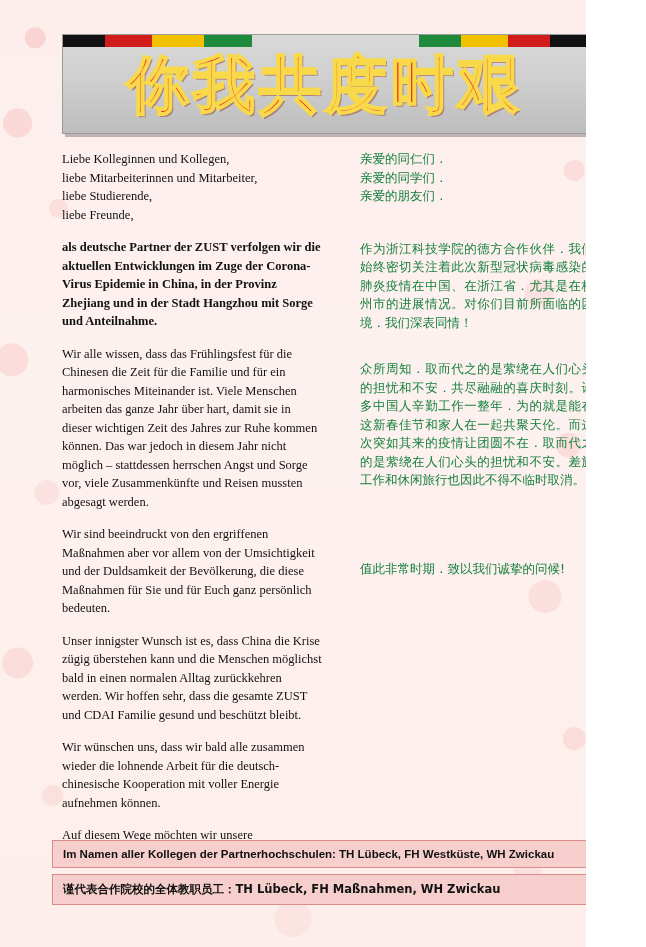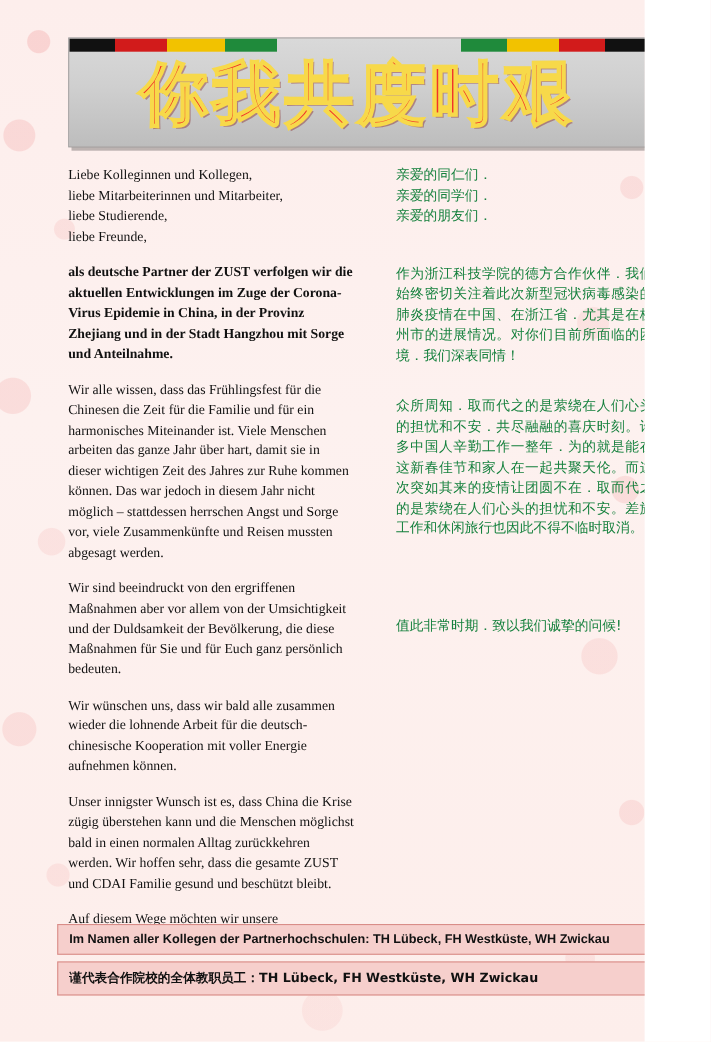--- a/index.html
+++ b/index.html
@@ -169,22 +169,22 @@
   <div class="columns">
 
     <div class="col col-de">
       <p class="p-de" style="white-space:pre-line;">Liebe Kolleginnen und Kollegen,
 liebe Mitarbeiterinnen und Mitarbeiter,
 liebe Studierende,
 liebe Freunde,</p>
       <p class="p-de bold">als deutsche Partner der ZUST verfolgen wir die aktuellen Entwicklungen im Zuge der Corona-Virus Epidemie in China, in der Provinz Zhejiang und in der Stadt Hangzhou mit Sorge und Anteilnahme.</p>
       <p class="p-de">Wir alle wissen, dass das Frühlingsfest für die Chinesen die Zeit für die Familie und für ein harmonisches Miteinander ist. Viele Menschen arbeiten das ganze Jahr über hart, damit sie in dieser wichtigen Zeit des Jahres zur Ruhe kommen können. Das war jedoch in diesem Jahr nicht möglich – stattdessen herrschen Angst und Sorge vor, viele Zusammenkünfte und Reisen mussten abgesagt werden.</p>
       <p class="p-de">Wir sind beeindruckt von den ergriffenen Maßnahmen aber vor allem von der Umsichtigkeit und der Duldsamkeit der Bevölkerung, die diese Maßnahmen für Sie und für Euch ganz persönlich bedeuten.</p>
+      <p class="p-de">Unser innigster Wunsch ist es, dass China die Krise zügig überstehen kann und die Menschen möglichst bald in einen normalen Alltag zurückkehren werden. Wir hoffen sehr, dass die gesamte ZUST und CDAI Familie gesund und beschützt bleibt.</p>
       <p class="p-de">Wir wünschen uns, dass wir bald alle zusammen wieder die lohnende Arbeit für die deutsch-chinesische Kooperation mit voller Energie aufnehmen können.</p>
-      <p class="p-de">Unser innigster Wunsch ist es, dass China die Krise zügig überstehen kann und die Menschen möglichst bald in einen normalen Alltag zurückkehren werden. Wir hoffen sehr, dass die gesamte ZUST und CDAI Familie gesund und beschützt bleibt.</p>
       <p class="p-de">Auf diesem Wege möchten wir unsere ermutigenden Grüße senden!</p>
     </div>
 
     <div class="col col-zh">
       <p class="p-zh" style="white-space:pre-line;">亲爱的同仁们．
 亲爱的同学们．
 亲爱的朋友们．</p>
       <div class="spacer-zh-1"></div>
       <p class="p-zh">作为浙江科技学院的德方合作伙伴．我们始终密切关注着此次新型冠状病毒感染的肺炎疫情在中国、在浙江省．尤其是在杭州市的进展情况。对你们目前所面临的困境．我们深表同情！</p>
       <div class="spacer-zh-2"></div>
@@ -195,15 +195,15 @@
       <div class="spacer-zh-2"></div>
       <p class="p-zh">值此非常时期．致以我们诚挚的问候!</p>
     </div>
 
   </div>
 
   <div class="footer footer-1">
     <div class="footer-bar">Im Namen aller Kollegen der Partnerhochschulen: TH Lübeck, FH Westküste, WH Zwickau</div>
   </div>
   <div class="footer footer-2">
-    <div class="footer-bar zh">谨代表合作院校的全体教职员工：TH Lübeck, FH Westküste, WH Zwickau</div>
+    <div class="footer-bar zh">谨代表合作院校的全体教职员工：TH Lübeck, FH Maßnahmen, WH Zwickau</div>
   </div>
 </div>
 
 </body></html>

